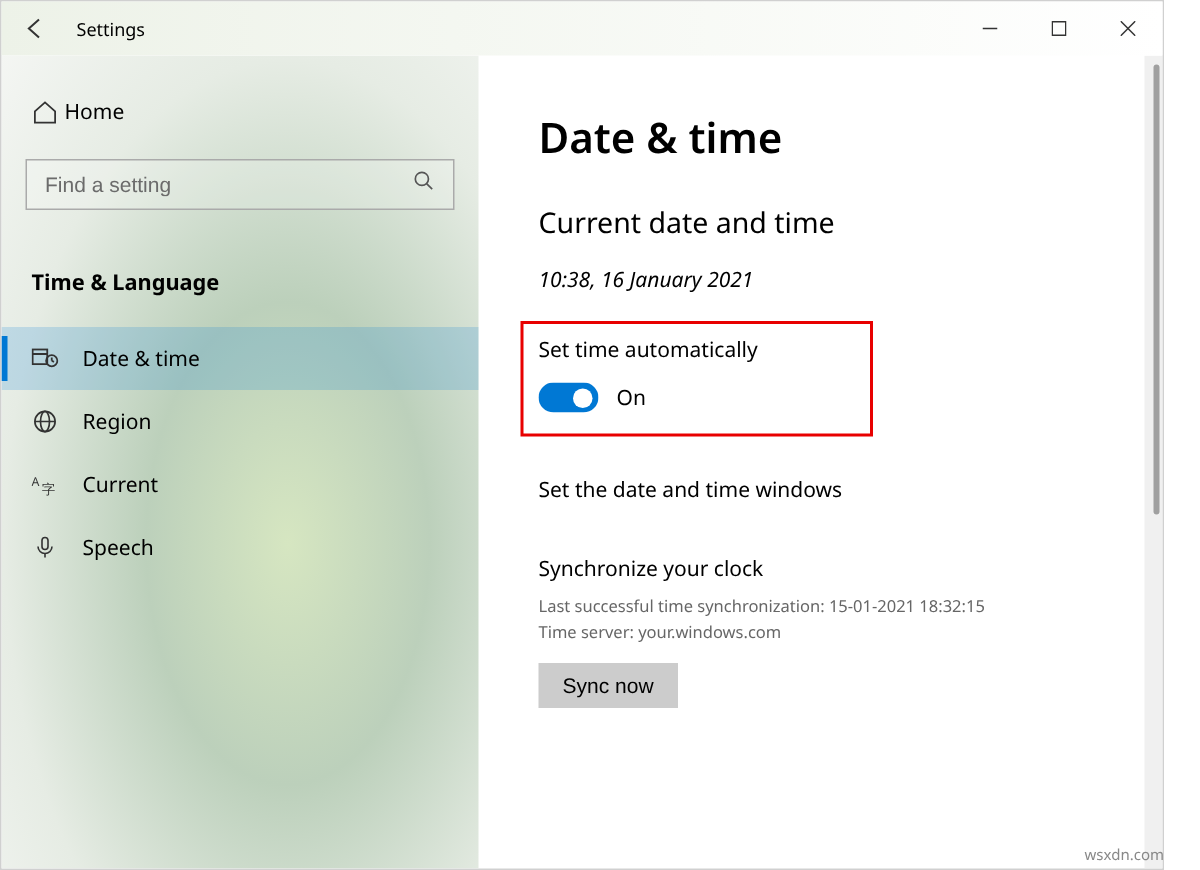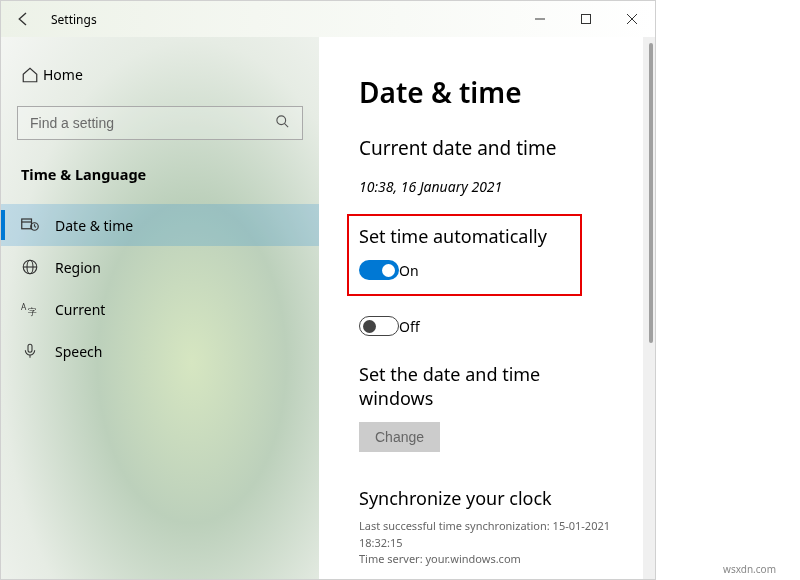--- a/index.html
+++ b/index.html
@@ -1,42 +1,42 @@
 <!DOCTYPE html>
 <html><head>
 <meta charset="utf-8">
 <style>
   * { box-sizing: border-box; margin: 0; padding: 0; }
   body { font-family: "Segoe UI", system-ui, -apple-system, sans-serif; background: #fff; width: 800px; height: 580px; overflow: hidden; position: relative; }
-  .window { display: flex; flex-direction: column; width: 656px; height: 580px; border: 1px solid #d0d0d0; }
+  .window { display: flex; flex-direction: column; width: 776px; height: 580px; border: 1px solid #d0d0d0; }
   .titlebar { height: 36px; display: flex; align-items: center; justify-content: space-between; background: linear-gradient(to right, #edf2e8, #fff); padding-left: 12px; }
   .titlebar-left { display: flex; align-items: center; gap: 18px; }
   .back-arrow { width: 20px; height: 20px; display: flex; align-items: center; justify-content: center; }
   .app-title { font-size: 12px; color: #000; }
   .win-controls { display: flex; }
   .win-btn { width: 46px; height: 32px; display: flex; align-items: center; justify-content: center; color: #333; }
   .body { display: flex; flex: 1; overflow: hidden; }
   .sidebar { width: 318px; background: radial-gradient(ellipse at 60% 60%, #d6e6c1 0%, #bcd0bb 35%, #e6ece4 70%, #f4f6f3 100%); padding-top: 28px; display: flex; flex-direction: column; position: relative; }
   .home-row { display: flex; align-items: center; gap: 4px; padding: 0 20px 22px 20px; color: #000; font-size: 14px; }
-  .search-box { margin: 0 16px 24px 16px; height: 34px; border: 1px solid #aaa; background: rgba(255,255,255,0.2); display: flex; align-items: center; justify-content: space-between; padding: 0 12px; color: #555; font-size: 14px; }
+  .search-box { margin: 0 16px 38px 16px; height: 34px; border: 1px solid #aaa; background: rgba(255,255,255,0.2); display: flex; align-items: center; justify-content: space-between; padding: 0 12px; color: #555; font-size: 14px; }
   .search-box input { background: transparent; border: none; outline: none; width: 100%; font-size: 14px; color: #333; }
   .search-box input::placeholder { color: #6b6b6b; }
   .category { font-weight: 700; font-size: 14.5px; padding: 0 20px 20px 20px; color: #000; }
   .nav-item { display: flex; align-items: center; gap: 16px; height: 42px; padding: 0 20px; font-size: 14px; color: #000; position: relative; }
   .nav-item.active { background: rgba(0,120,215,0.18); }
   .nav-item.active::before { content: ""; position: absolute; left: 0; top: 6px; bottom: 6px; width: 4px; background: #0078d4; }
   .nav-icon { width: 18px; height: 18px; display: flex; align-items: center; justify-content: center; color: #333; flex-shrink: 0; }
   .content { flex: 1; padding: 36px 40px 20px 40px; overflow: hidden; position: relative; }
   .h1 { font-size: 28px; font-weight: 600; margin-bottom: 24px; color: #000; }
   .h2 { font-size: 19px; font-weight: 400; margin-bottom: 16px; color: #000; }
-  .h3 { font-size: 18px; font-weight: 400; margin-bottom: 12px; color: #000; }
+  .h3 { font-size: 14px; font-weight: 400; margin-bottom: 12px; color: #000; }
   .datetime-val { font-size: 14px; color: #000; margin-bottom: 28px; font-style: italic; }
   .setting-block { margin-bottom: 26px; }
   .highlight-box { border: 2.5px solid #e80000; padding: 8px 10px 14px 10px; margin: -10px -12px 20px -12px; width: 235px; }
-  .toggle-row { display: flex; align-items: center; }
+  .toggle-row { display: flex; align-items: center; gap: 12px; }
   .toggle { width: 40px; height: 20px; border-radius: 10px; position: relative; transition: background .1s; border: 1px solid transparent; }
   .toggle.on { background: #0078d4; }
   .toggle.off { background: #fff; border: 1px solid #444; }
   .knob { position: absolute; top: 2.5px; width: 13px; height: 13px; border-radius: 50%; }
   .toggle.on .knob { right: 3px; background: #fff; }
   .toggle.off .knob { left: 3px; background: #444; }
   .toggle-label { font-size: 14px; color: #000; }
   .btn { display: inline-block; background: #ccc; border: none; padding: 7px 16px; font-size: 14px; color: #666; }
   .btn.enabled { color: #000; background: #ccc; }
   .sync-info { font-size: 11px; color: #666; line-height: 1.5; margin-bottom: 12px; }
@@ -158,31 +158,24 @@
         <div class="h3">Set time automatically</div>
         <div class="toggle-row">
           <div class="toggle on">
               <div class="knob"></div>
             </div>
           <span class="toggle-label">On</span>
         </div>
       </div>
 
       <div class="setting-block">
-        <div class="toggle-row">
-          <div class="toggle off">
-              <div class="knob"></div>
-            </div>
-          <span class="toggle-label">Off</span>
-        </div>
       </div>
 
       <div class="setting-block">
         <div class="h3">Set the date and time windows</div>
-        <button class="btn">Change</button>
       </div>
 
       <div class="setting-block" style="margin-top:34px">
         <div class="h3" style="margin-bottom:8px">Synchronize your clock</div>
         <div class="sync-info">
           <div>Last successful time synchronization: 15-01-2021 18:32:15</div>
           <div>Time server: your.windows.com</div>
         </div>
         <button class="btn enabled">Sync now</button>
       </div>

